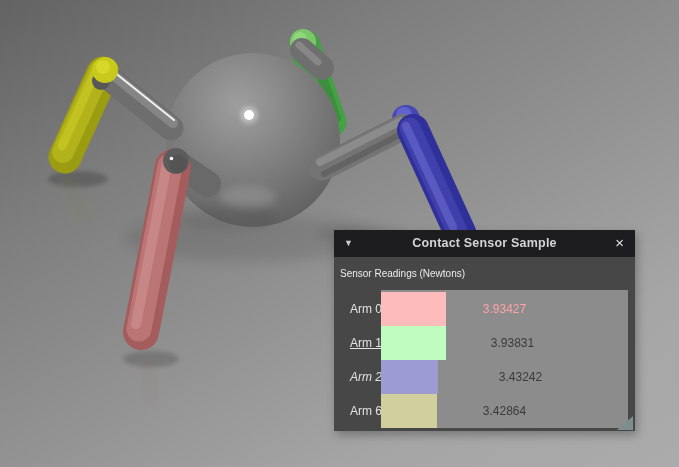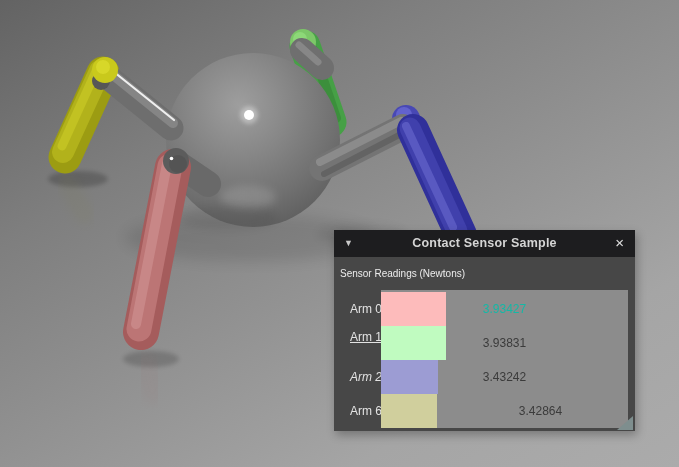--- a/index.html
+++ b/index.html
@@ -141,26 +141,26 @@
     <div class="title">Contact Sensor Sample</div>
     <span class="close">×</span>
   </div>
 
   <div class="section-label">Sensor Readings (Newtons)</div>
 
   <div class="chart-bg"></div>
   <div id="sensor-rows">
       <div class="arm-label" style="top: 62px;">Arm 0</div>
       <div class="arm-bar" style="top: 62px; left: 47px; width: 65px; background: rgb(253, 187, 187);"></div>
-      <div class="arm-value" style="top: 62px; color: #14b8a6;">3.93427</div>
-      <div class="arm-label" style="top: 90px; text-decoration: underline;">Arm 1</div>
+      <div class="arm-value" style="top: 62px; color: #fca5a5;">3.93427</div>
+      <div class="arm-label" style="top: 96px; text-decoration: underline;">Arm 1</div>
       <div class="arm-bar" style="top: 96px; left: 47px; width: 65px; background: rgb(192, 251, 192);"></div>
-      <div class="arm-value" style="top: 96px; color: rgb(59, 59, 59);">3.93831</div>
+      <div class="arm-value" style="top: 96px; color: rgb(59, 59, 59); padding-left: 8px;">3.93831</div>
       <div class="arm-label" style="top: 130px; font-style: italic;">Arm 2</div>
       <div class="arm-bar" style="top: 130px; left: 47px; width: 57px; background: rgb(156, 156, 211);"></div>
-      <div class="arm-value" style="top: 130px; color: rgb(59, 59, 59);">3.43242</div>
+      <div class="arm-value" style="top: 130px; color: rgb(59, 59, 59); margin-left: 16px;">3.43242</div>
       <div class="arm-label" style="top: 164px;">Arm 6</div>
       <div class="arm-bar" style="top: 164px; left: 47px; width: 56px; background: rgb(208, 207, 157);"></div>
-      <div class="arm-value" style="top: 164px; color: rgb(59, 59, 59); padding-left: 36px;">3.42864</div>
+      <div class="arm-value" style="top: 164px; color: rgb(59, 59, 59);">3.42864</div>
     </div>
 
   <div class="resize-handle"></div>
 </div>
 
 </body></html>

